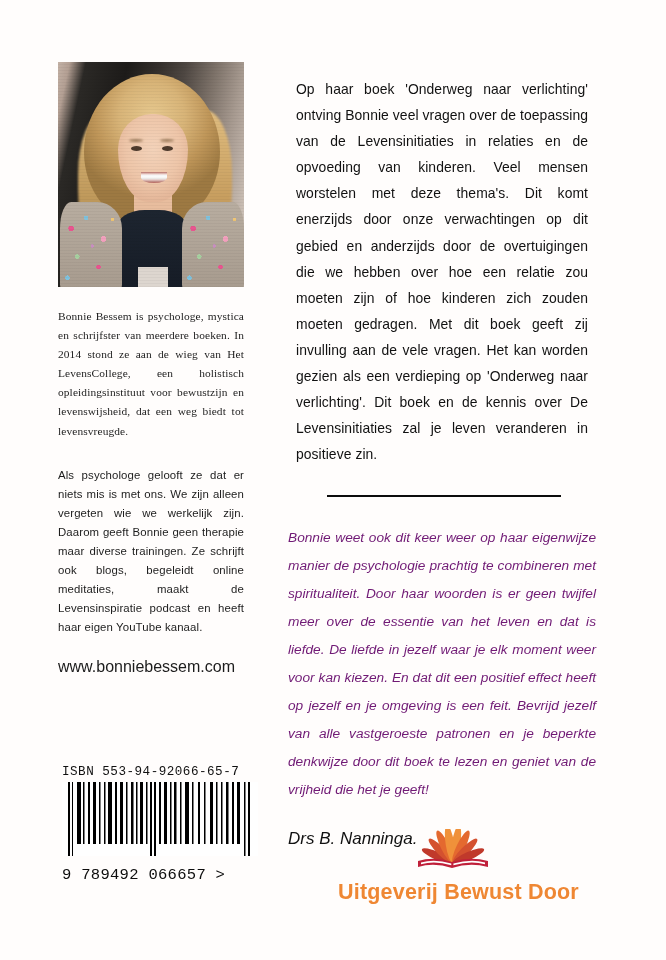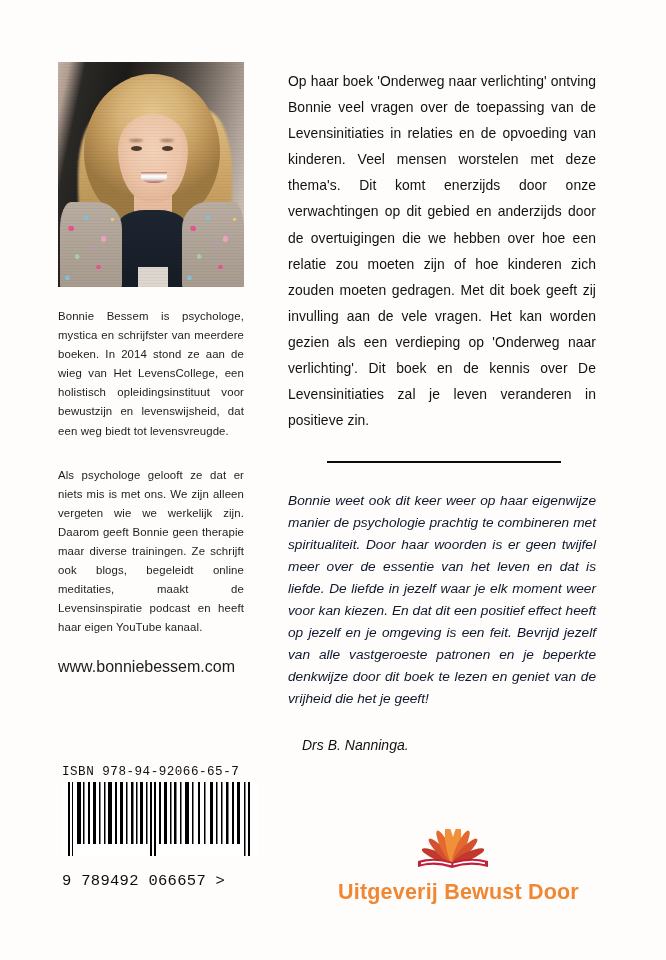--- a/index.html
+++ b/index.html
@@ -163,21 +163,21 @@
 
   
   .bio-para {
     margin: 0;
     font-size: 11.4px;
     line-height: 19.1px;
     text-align: justify;
     color: #1c1c1c;
     letter-spacing: 0.01em;
   }
-  .bio-para.first { margin-top: 20px; }
+  .bio-para.first { margin-top: 20px; font-family: Liberation Serif, serif; }
   .bio-para + .bio-para { margin-top: 25px; }
   .bio-url {
     margin: 0;
     margin-top: 19px;
     font-size: 16px;
     line-height: 19.1px;
     color: #1c1c1c;
   }
 
   
@@ -194,63 +194,63 @@
     color: #101010;
     white-space: nowrap;
   }
   .barcode {
     margin-top: 3px;
     width: 196px;
     height: 74px;
     display: block;
   }
   .barcode-digits {
-    margin-top: 16px;
+    margin-top: 10px;
     font-family: "Liberation Mono", "DejaVu Sans Mono", monospace;
     font-size: 15.5px;
     letter-spacing: 0.3px;
     color: #0d0d0d;
     white-space: nowrap;
   }
 
   
   .right-col {
     position: absolute;
     left: 288px;
     top: 68px;
     width: 308px;
   }
   .main-para {
-    margin: 0;
+    margin: 8px;
     font-size: 13.9px;
     line-height: 26.1px;
     text-align: justify;
     color: #111111;
     letter-spacing: 0.005em;
   }
   .divider {
     margin-top: 28px;
     margin-left: 39px;
     width: 234px;
     height: 2px;
     background: #0c0c0c;
   }
   .quote-para {
     margin: 0;
     margin-top: 27px;
     font-size: 13.7px;
-    line-height: 22px;
+    line-height: 28px;
     text-align: justify;
     font-style: italic;
-    color: #0f172a;
+    color: #701a75;
   }
   .signature {
-    margin: 14px;
+    margin: 0;
     margin-top: 24px;
-    font-size: 14px;
+    font-size: 17px;
     line-height: 22.5px;
     font-style: italic;
     color: #111111;
   }
 
   
   .publisher {
     position: absolute;
     left: 338px;
     top: 829px;
@@ -299,21 +299,21 @@
     </div>
 
     <p class="bio-para first">Bonnie Bessem is psychologe, mystica en schrijfster van meerdere boeken. In 2014 stond ze aan de wieg van Het LevensCollege, een holistisch opleidingsinstituut voor bewustzijn en levenswijsheid, dat een weg biedt tot levensvreugde.</p>
 
     <p class="bio-para">Als psychologe gelooft ze dat er niets mis is met ons. We zijn alleen vergeten wie we werkelijk zijn. Daarom geeft Bonnie geen therapie maar diverse trainingen. Ze schrijft ook blogs, begeleidt online meditaties, maakt de Levensinspiratie podcast en heeft haar eigen YouTube kanaal.</p>
 
     <p class="bio-url">www.bonniebessem.com</p>
   </div>
 
   <div class="isbn-block">
-    <div class="isbn-text">ISBN 978-94-92066-65-7</div>
+    <div class="isbn-text">ISBN 553-94-92066-65-7</div>
 
     <svg class="barcode" viewBox="0 0 196 74" preserveAspectRatio="none">
       <rect x="0" y="0" width="196" height="74" fill="#ffffff"></rect>
       <g fill="#000000">
         <rect x="6" y="0" width="2" height="74"></rect>
         <rect x="10" y="0" width="1" height="74"></rect>
         <rect x="15" y="0" width="4" height="62"></rect>
         <rect x="21" y="0" width="1.5" height="62"></rect>
         <rect x="26" y="0" width="2" height="62"></rect>
         <rect x="31" y="0" width="3" height="62"></rect>

